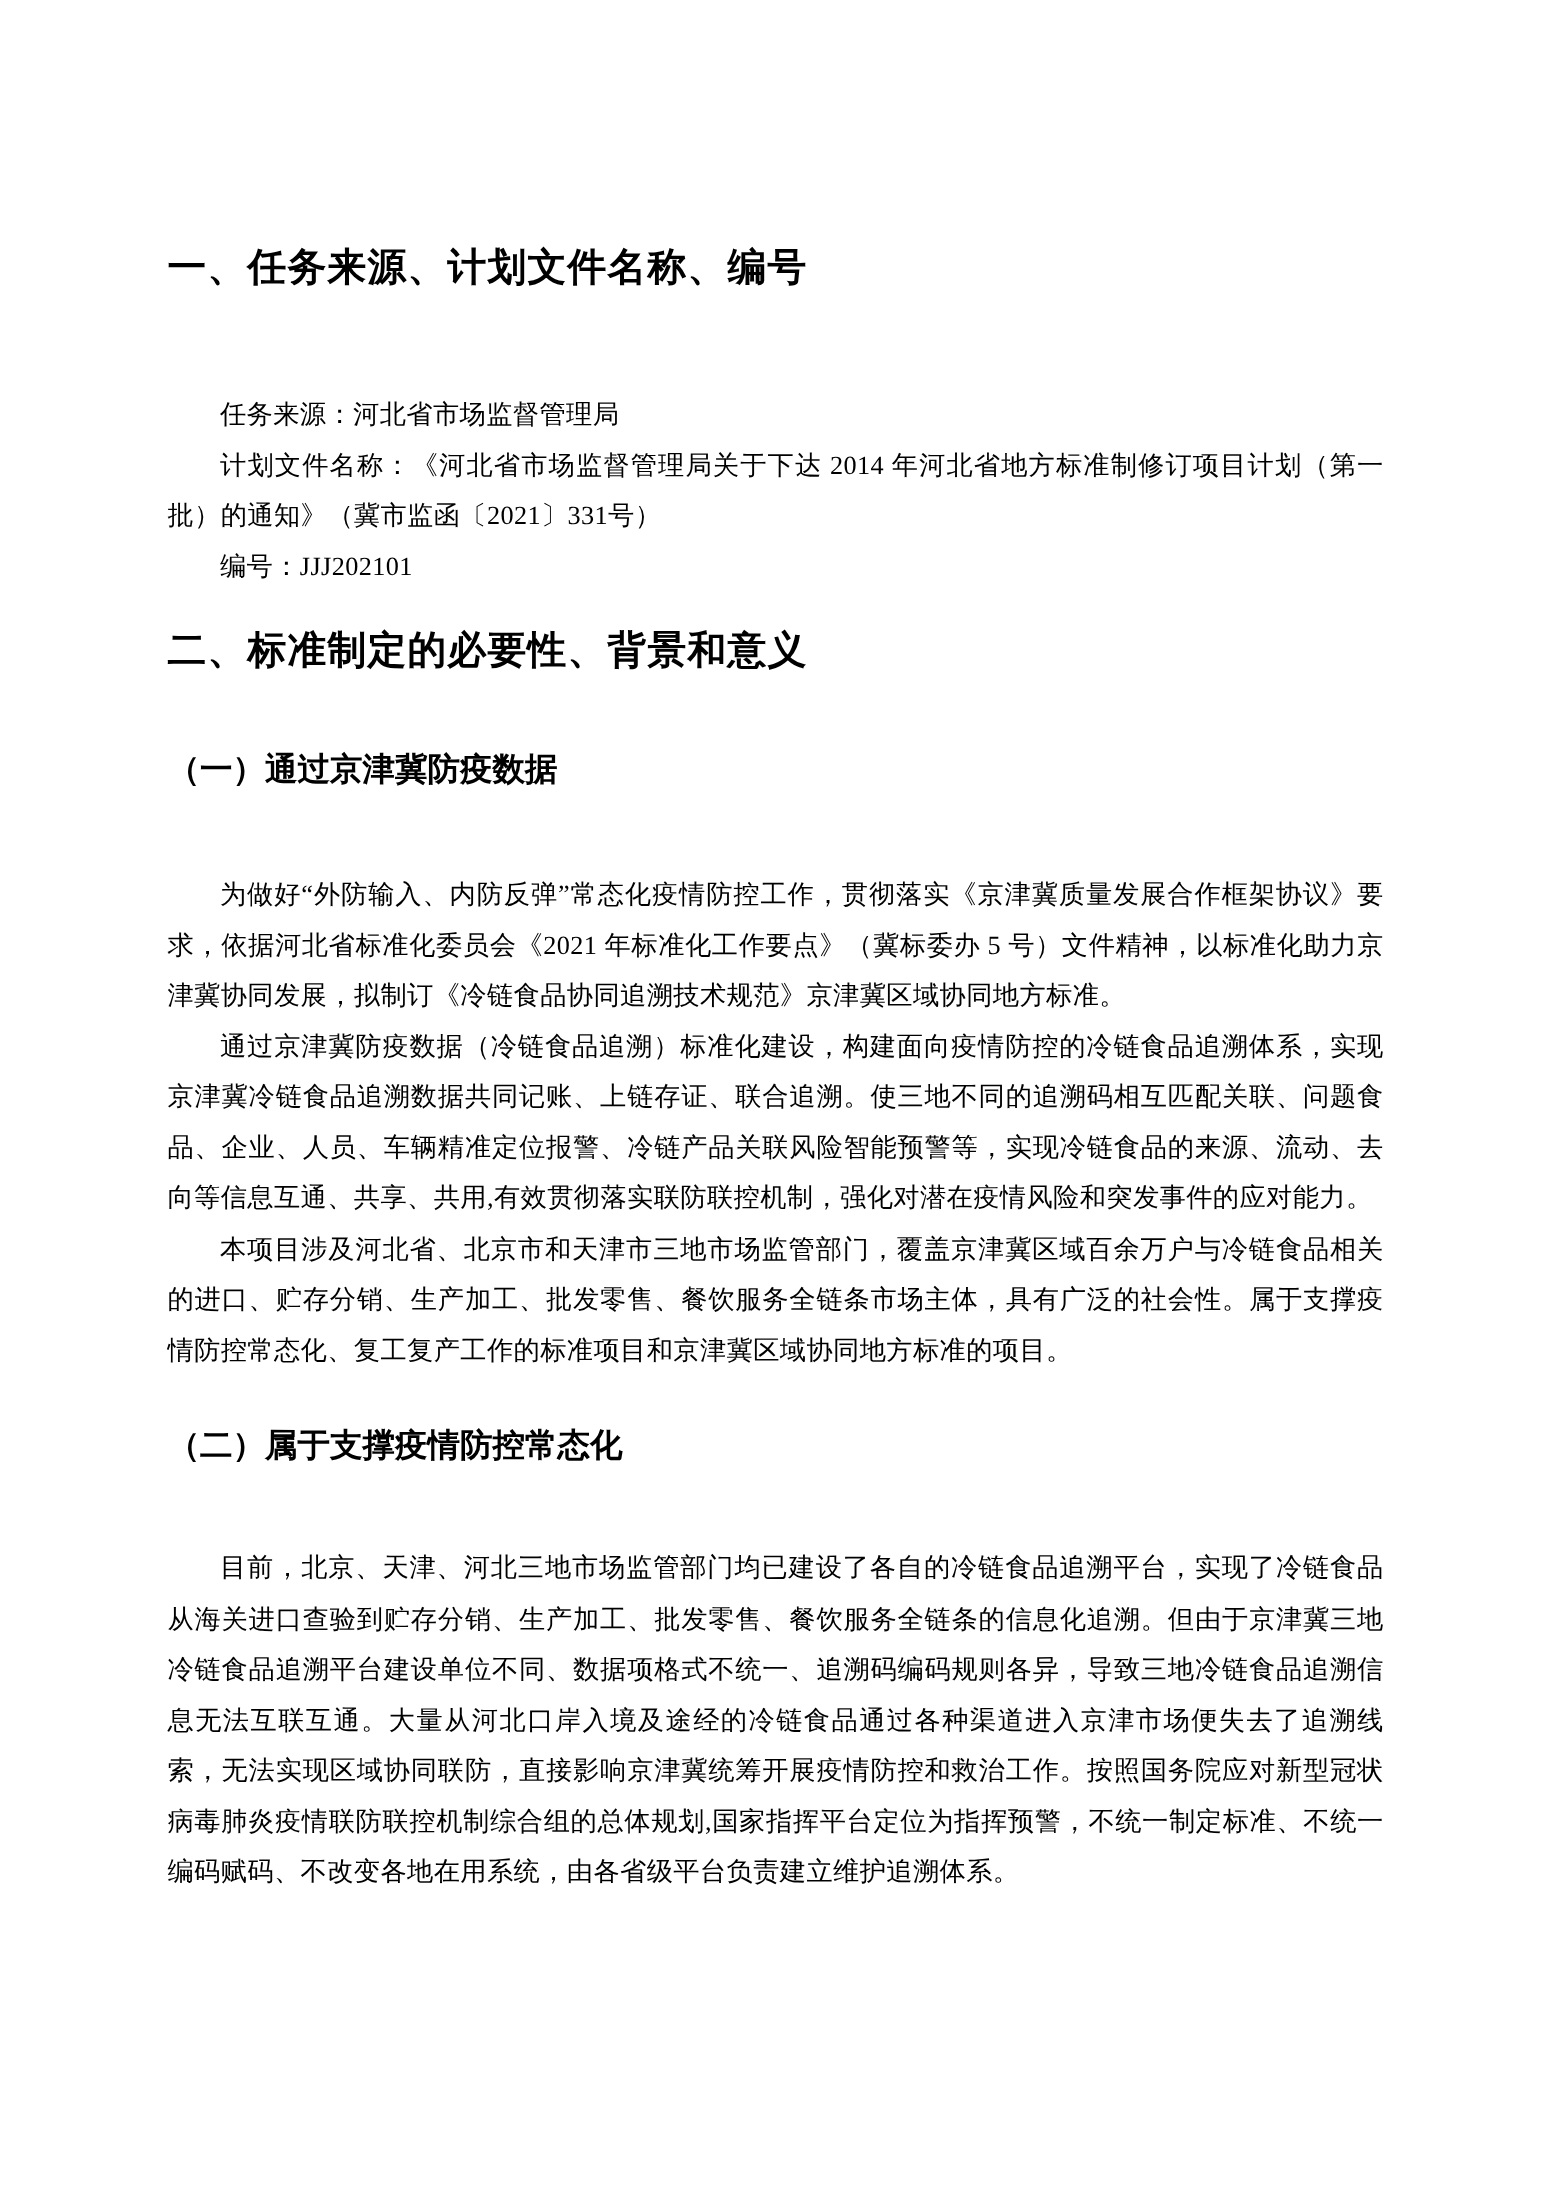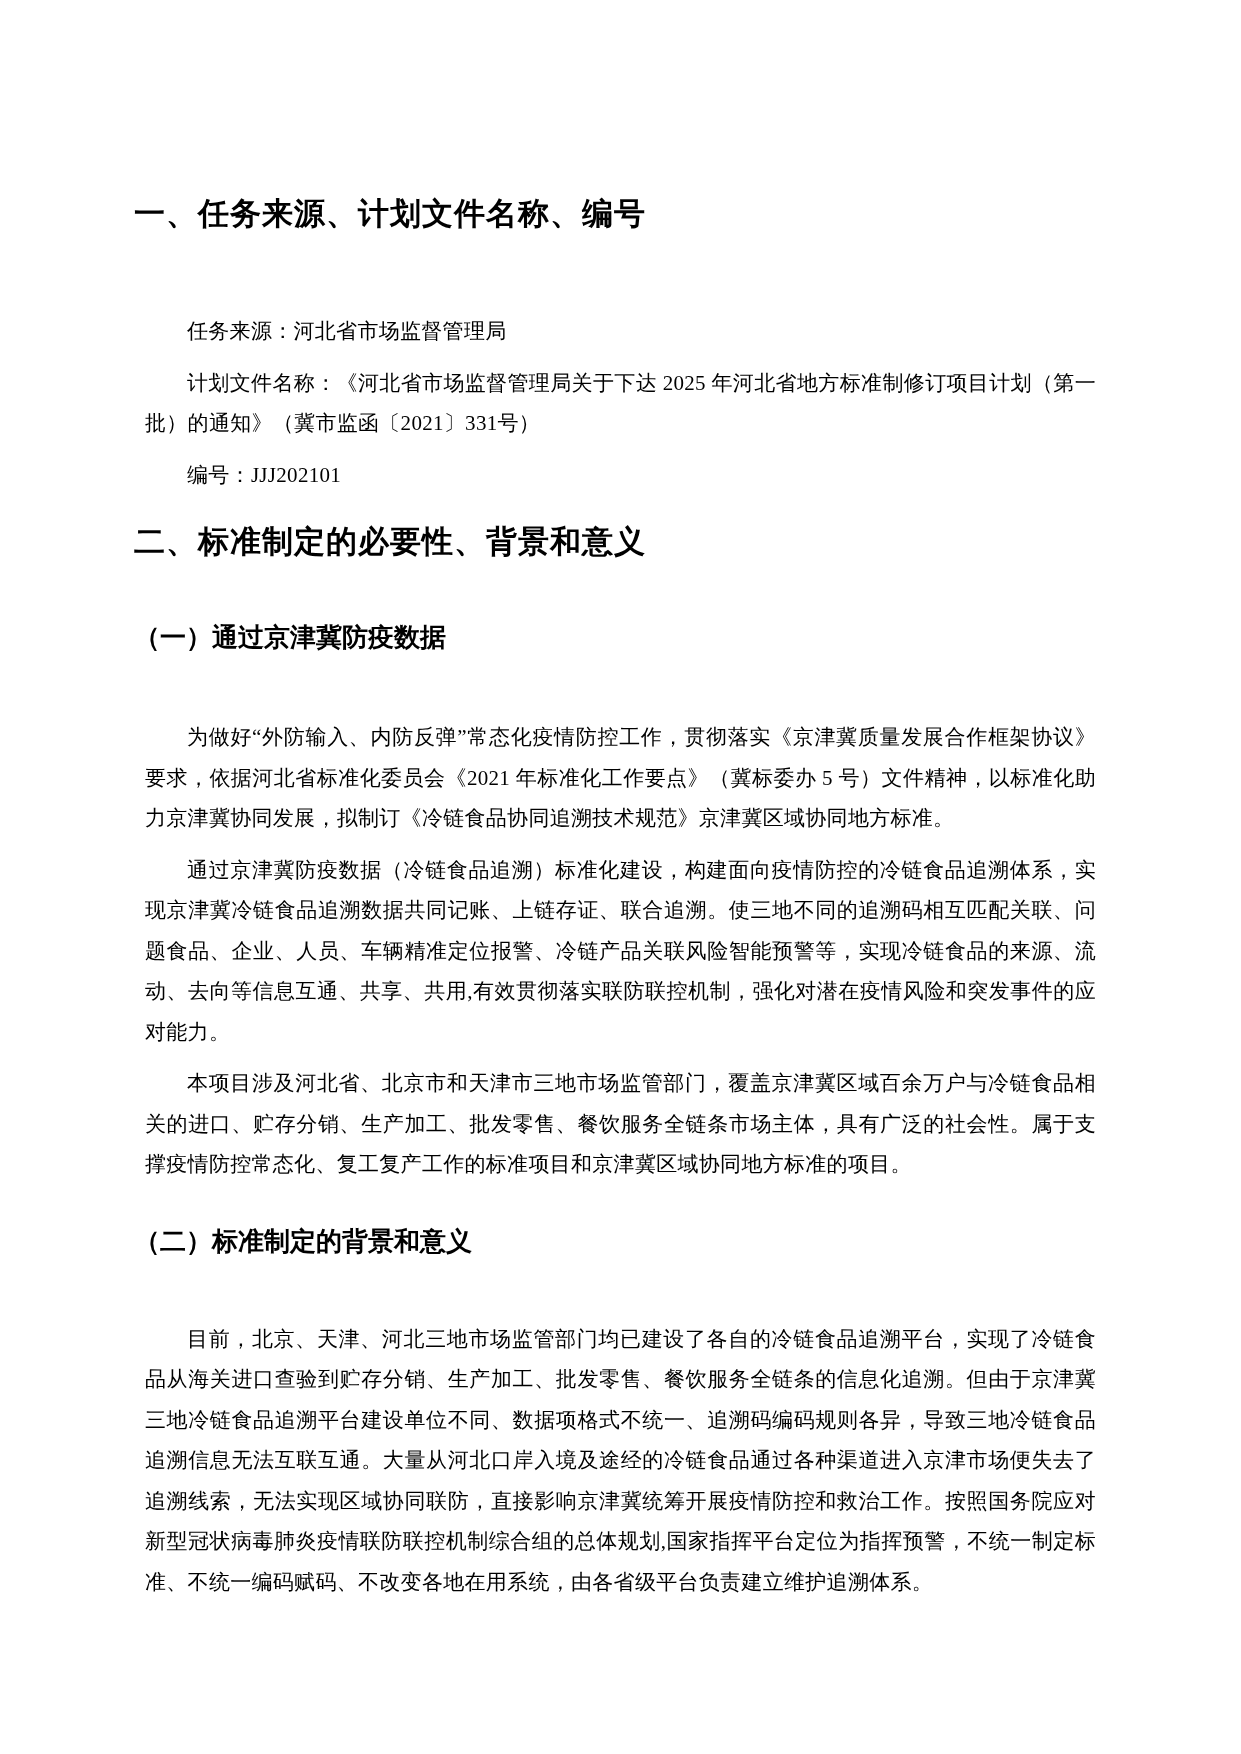--- a/index.html
+++ b/index.html
@@ -55,51 +55,51 @@
   .block-a {
     margin-top: 78px;
   }
   .block-b {
     margin-top: 64px;
   }
   .block-c {
     margin-top: 62px;
   }
   .para {
-    margin: 11px;
+    margin: 0;
     font-size: 21px;
     line-height: 40.5px;
     text-align: justify;
     text-indent: 2em;
     letter-spacing: 0.3px;
     color: #000000;
   }
 </style>
 </head>
 <body>
 
 <div class="page">
 
   <h1 class="h1">一、任务来源、计划文件名称、编号</h1>
 
   <div class="block block-a">
     <p class="para">任务来源：河北省市场监督管理局</p>
-    <p class="para">计划文件名称：《河北省市场监督管理局关于下达 2025 年河北省地方标准制修订项目计划（第一批）的通知》（冀市监函〔2021〕331号）</p>
+    <p class="para">计划文件名称：《河北省市场监督管理局关于下达 2014 年河北省地方标准制修订项目计划（第一批）的通知》（冀市监函〔2021〕331号）</p>
     <p class="para">编号：JJJ202101</p>
   </div>
 
   <h1 class="h1 h1-2">二、标准制定的必要性、背景和意义</h1>
 
   <h2 class="h2 h2-1">（一）通过京津冀防疫数据</h2>
 
   <div class="block block-b">
     <p class="para">为做好“外防输入、内防反弹”常态化疫情防控工作，贯彻落实《京津冀质量发展合作框架协议》要求，依据河北省标准化委员会《2021 年标准化工作要点》（冀标委办 5 号）文件精神，以标准化助力京津冀协同发展，拟制订《冷链食品协同追溯技术规范》京津冀区域协同地方标准。</p>
     <p class="para">通过京津冀防疫数据（冷链食品追溯）标准化建设，构建面向疫情防控的冷链食品追溯体系，实现京津冀冷链食品追溯数据共同记账、上链存证、联合追溯。使三地不同的追溯码相互匹配关联、问题食品、企业、人员、车辆精准定位报警、冷链产品关联风险智能预警等，实现冷链食品的来源、流动、去向等信息互通、共享、共用,有效贯彻落实联防联控机制，强化对潜在疫情风险和突发事件的应对能力。</p>
     <p class="para">本项目涉及河北省、北京市和天津市三地市场监管部门，覆盖京津冀区域百余万户与冷链食品相关的进口、贮存分销、生产加工、批发零售、餐饮服务全链条市场主体，具有广泛的社会性。属于支撑疫情防控常态化、复工复产工作的标准项目和京津冀区域协同地方标准的项目。</p>
   </div>
 
-  <h2 class="h2 h2-2">（二）标准制定的背景和意义</h2>
+  <h2 class="h2 h2-2">（二）属于支撑疫情防控常态化</h2>
 
   <div class="block block-c">
     <p class="para">目前，北京、天津、河北三地市场监管部门均已建设了各自的冷链食品追溯平台，实现了冷链食品从海关进口查验到贮存分销、生产加工、批发零售、餐饮服务全链条的信息化追溯。但由于京津冀三地冷链食品追溯平台建设单位不同、数据项格式不统一、追溯码编码规则各异，导致三地冷链食品追溯信息无法互联互通。大量从河北口岸入境及途经的冷链食品通过各种渠道进入京津市场便失去了追溯线索，无法实现区域协同联防，直接影响京津冀统筹开展疫情防控和救治工作。按照国务院应对新型冠状病毒肺炎疫情联防联控机制综合组的总体规划,国家指挥平台定位为指挥预警，不统一制定标准、不统一编码赋码、不改变各地在用系统，由各省级平台负责建立维护追溯体系。</p>
   </div>
 
 </div>
 
 </body></html>

